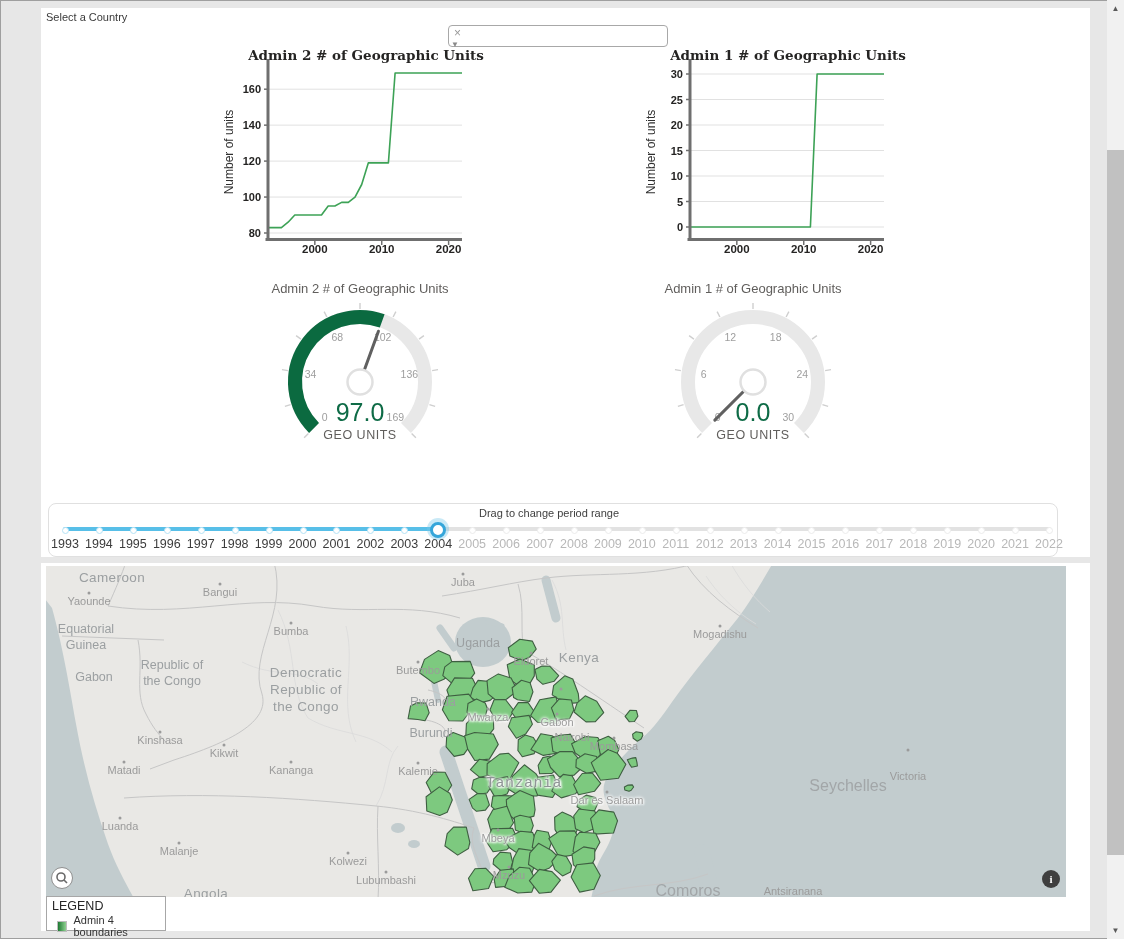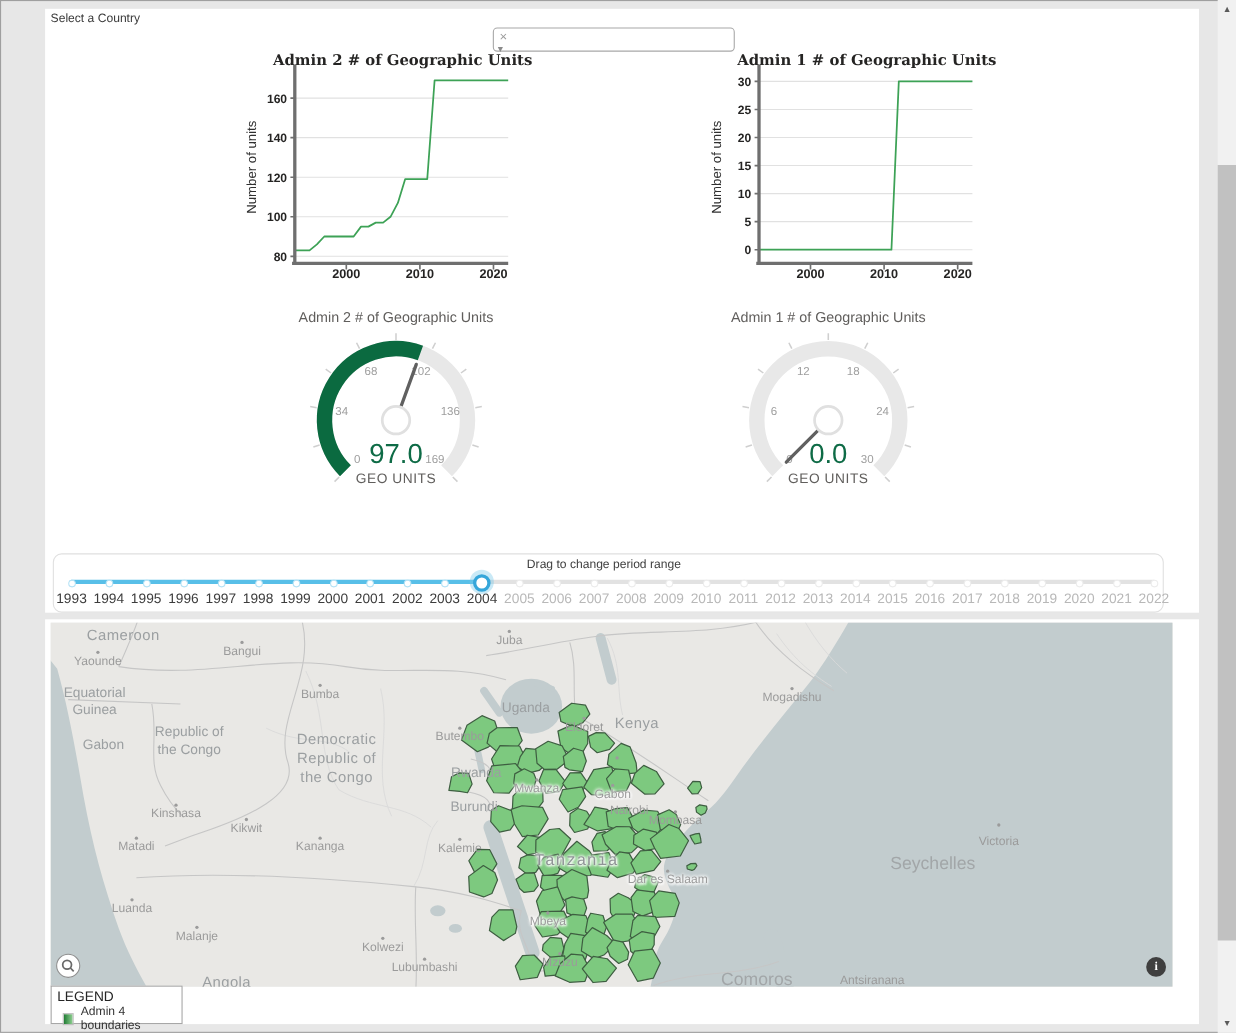--- a/index.html
+++ b/index.html
@@ -444,21 +444,21 @@
       <div class="citydot" style="left: 133px; top: 277px;"></div>
       <div class="map-label ml-city" style="left: 133px; top: 286px;">Malanje</div>
       <div class="citydot" style="left: 302px; top: 287px;"></div>
       <div class="map-label ml-city" style="left: 302px; top: 296px;">Kolwezi</div>
       <div class="citydot" style="left: 340px; top: 306px;"></div>
       <div class="map-label ml-city" style="left: 340px; top: 315px; text-align: right;">Lubumbashi</div>
       <div class="map-label ml-lg" style="left: 160px; top: 328px;">Angola</div>
       <div class="citydot" style="left: 674px; top: 60px;"></div>
       <div class="map-label ml-city" style="left: 674px; top: 69px;">Mogadishu</div>
       <div class="citydot" style="left: 862px; top: 184px;"></div>
-      <div class="map-label ml-city" style="left: 862px; top: 200px;">Victoria</div>
+      <div class="map-label ml-city" style="left: 862px; top: 211px;">Victoria</div>
       <div class="map-label ml-cs" style="left: 802px; top: 220px;">Seychelles</div>
       <div class="map-label ml-cs" style="left: 642px; top: 325px;">Comoros</div>
       <div class="map-label ml-city" style="left: 747px; top: 326px;">Antsiranana</div>
     </div>
   <div id="locate-btn">
     <svg width="20" height="20" viewBox="0 0 20 20">
       <circle cx="9" cy="9" r="4" fill="none" stroke="#6a6a6a" stroke-width="1.6"></circle>
       <line x1="12" y1="12" x2="15" y2="15" stroke="#6a6a6a" stroke-width="1.6"></line>
     </svg>
   </div>

